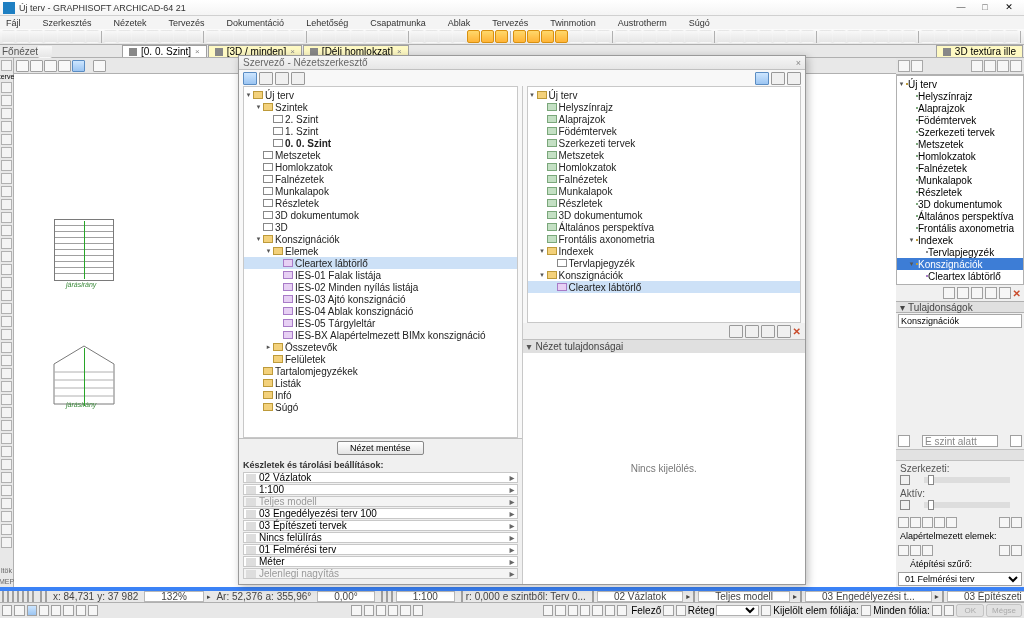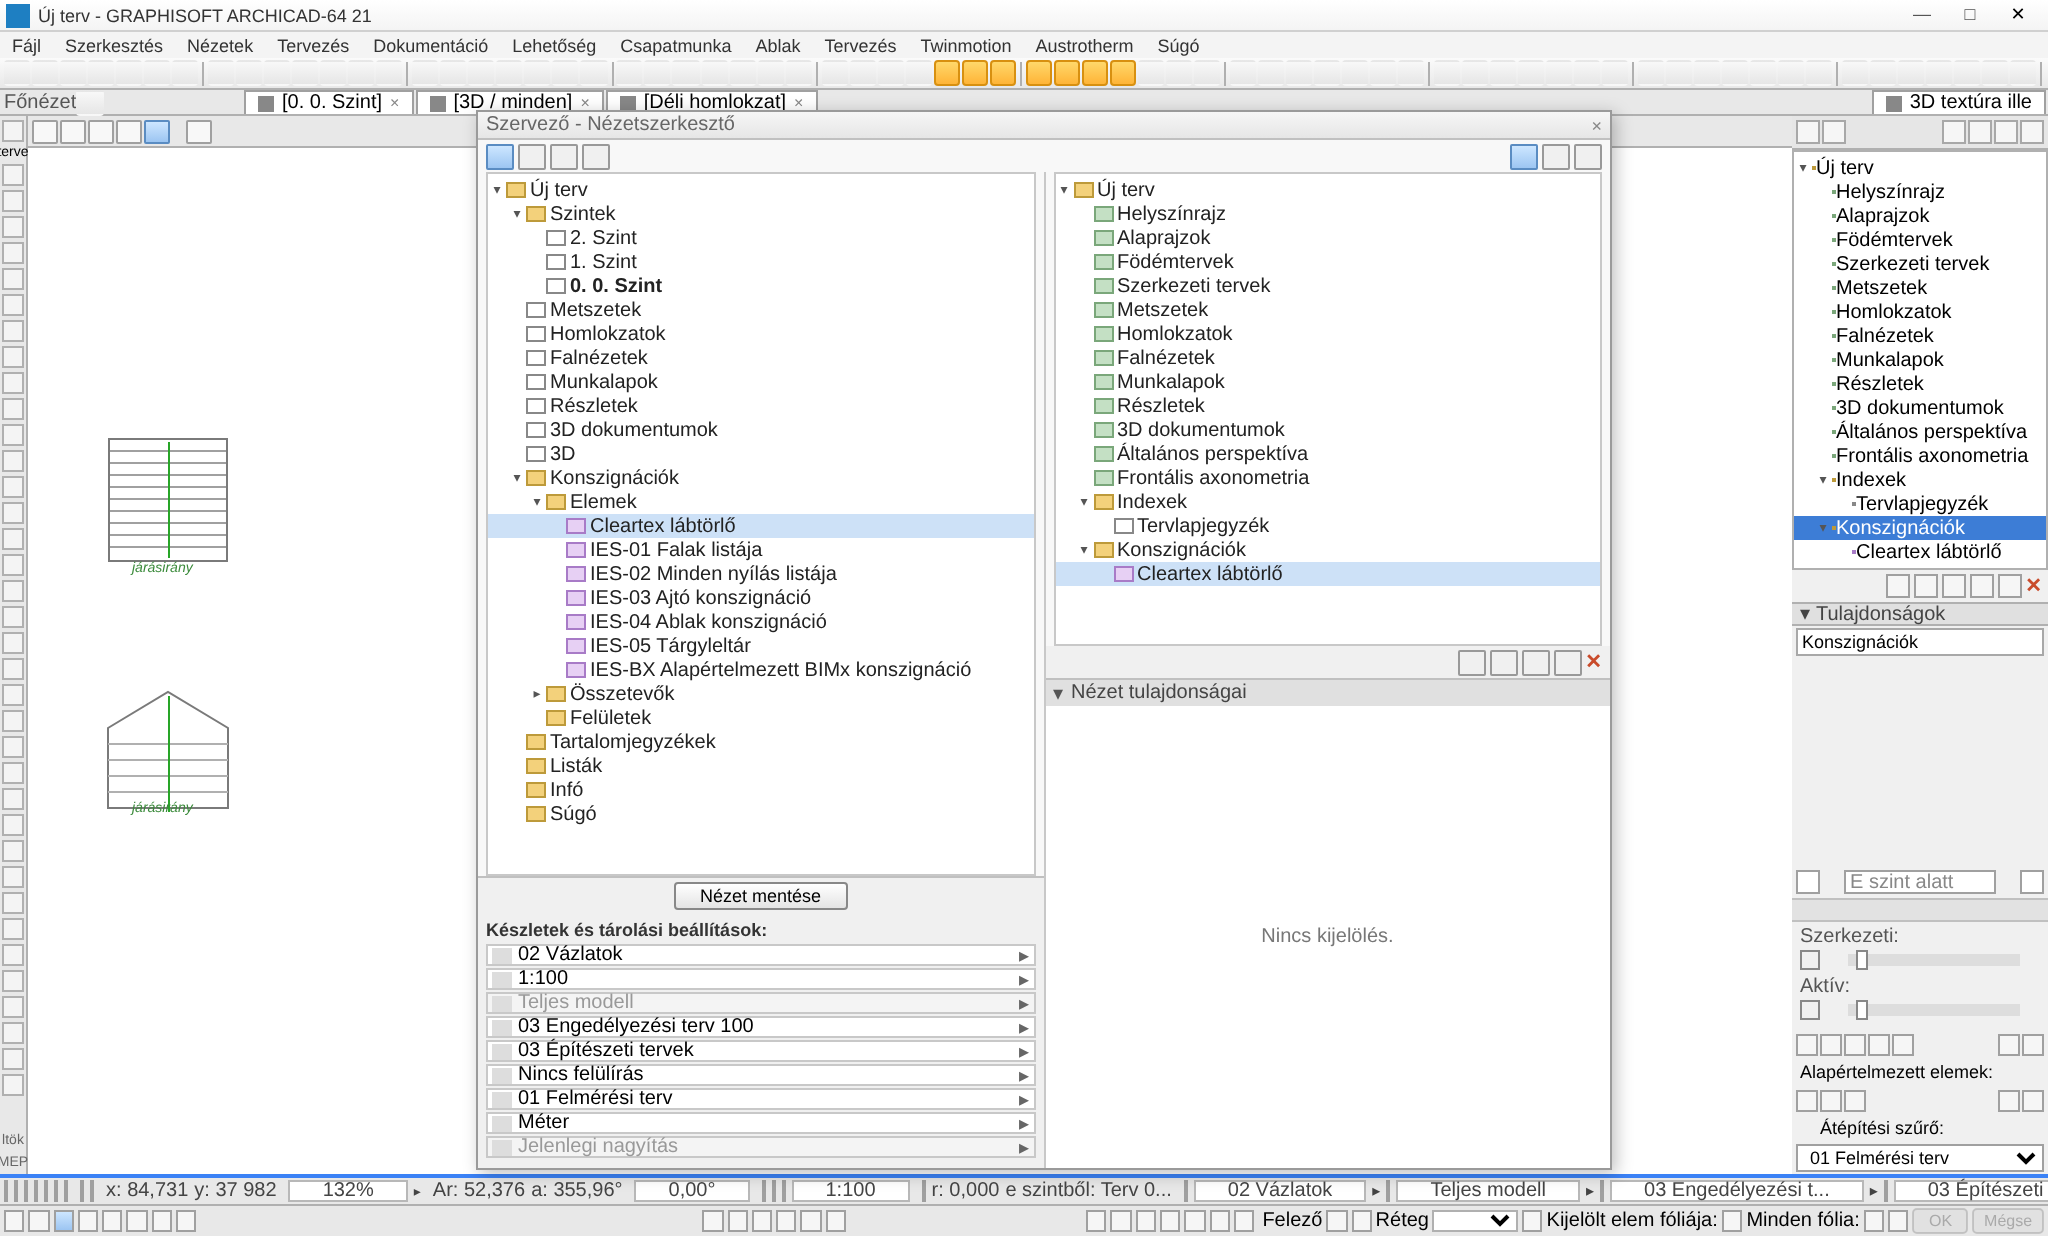--- a/index.html
+++ b/index.html
@@ -6,34 +6,34 @@
     html,body{width:1024px;height:618px;overflow:hidden;background:#f0f0f0;user-select:none;}
     
     
     .title-bar{height:16px;background:linear-gradient(to bottom,#fff,#f4f4f4);display:flex;align-items:center;padding:0 3px;border-bottom:1px solid #d0d0d0;}
     .title-bar .app-icon{width:12px;height:12px;background:#1e7fc2;margin-right:4px;}
     .title-bar .title-text{flex:1;font-size:9px;color:#333;}
     .title-bar .win-btn{width:24px;height:14px;text-align:center;color:#555;line-height:12px;font-size:9px;}
     .title-bar .close{color:#000;}
     
     
-    .menu-bar{height:13px;background:#f4f4f4;display:flex;align-items:center;padding-left:2px;gap:4px;}
+    .menu-bar{height:13px;background:#f4f4f4;display:flex;align-items:center;padding-left:2px;gap:14px;}
     .menu-bar span{padding:0 4px;font-size:9px;color:#333;}
     
     
     .main-toolbar{height:16px;background:linear-gradient(to bottom,#fbfbfb,#e8e8e8);border-bottom:1px solid #b0b0b0;display:flex;align-items:center;gap:1px;padding:0 2px;}
     .tb-btn{width:14px;height:13px;border:1px solid transparent;border-radius:2px;display:inline-block;position:relative;background:linear-gradient(to bottom,#f8f8f8,#e6e6e6);}
     .tb-btn.highlighted{background:linear-gradient(to bottom,#ffd86b,#ffb437);border-color:#d89010;}
     .tb-sep{width:1px;height:12px;background:#b0b0b0;margin:0 1px;}
     
     
     .doc-tabs{height:13px;background:#e8e8e8;display:flex;align-items:center;border-bottom:1px solid #b0b0b0;font-size:9px;}
     .doc-tabs .col-label{width:38px;padding-left:2px;color:#555;}
     .doc-tabs .tab{height:12px;background:#fff;border:1px solid #a0a0a0;border-bottom:none;padding:0 6px;display:flex;align-items:center;gap:4px;font-size:9px;margin-right:1px;}
-    .doc-tabs .tab.inactive{background:#ffffff;}
+    .doc-tabs .tab.inactive{background:#fef9c3;}
     .doc-tabs .close-x{font-size:8px;color:#888;}
     .doc-tabs .tab-icon{width:8px;height:8px;background:#888;}
     
     
     .content-area{display:flex;height:529px;}
     
     
     .tool-rail{width:14px;background:#e8e8e8;border-right:1px solid #b0b0b0;display:flex;flex-direction:column;align-items:center;gap:2px;padding-top:2px;}
     .tool-rail .rbtn{width:11px;height:11px;background:#f4f4f4;border:1px solid #b0b0b0;}
     .tool-rail .spacer{flex:1;}
@@ -114,21 +114,21 @@
     .rsb-slider-sec{padding:2px 4px;font-size:9px;color:#555;}
     .rsb-slider-sec .sl{height:6px;background:#ddd;position:relative;margin:3px 10px;}
     .rsb-slider-sec .sl .thumb{position:absolute;width:6px;height:10px;top:-2px;left:4px;background:#fff;border:1px solid #888;}
     .rsb-slider-sec .cb{width:10px;height:10px;border:1px solid #888;display:inline-block;vertical-align:middle;}
     .rsb-slider-sec .row{display:flex;align-items:center;gap:4px;margin-bottom:2px;}
     .rsb-mini-tool{height:14px;display:flex;align-items:center;gap:1px;padding:0 2px;}
     .rsb-mini-tool .m{width:11px;height:11px;background:#f6f6f6;border:1px solid #a0a0a0;}
     .rsb-select{width:calc(100% - 4px);margin:1px 2px;height:14px;font-size:9px;padding:0 2px;border:1px solid #a0a0a0;background:#fff;}
     
     
-    .status-bar1{height:15px;background:#e8e8e8;border-top:2px solid #3b82f6;display:flex;align-items:center;font-size:8px;color:#444;gap:3px;padding:0 2px;overflow:hidden;white-space:nowrap;}
+    .status-bar1{height:15px;background:#e8e8e8;border-top:4px solid #3b82f6;display:flex;align-items:center;font-size:8px;color:#444;gap:3px;padding:0 2px;overflow:hidden;white-space:nowrap;}
     .sb-btn{width:12px;height:11px;background:#f6f6f6;border:1px solid #a0a0a0;display:inline-block;}
     .sb-btn.active{background:linear-gradient(to bottom,#cde6ff,#9cc5f2);}
     .sb-sep{width:1px;height:10px;background:#b0b0b0;}
     .sb-field{border:1px solid #b8b8b8;background:#fff;height:11px;padding:0 16px;display:inline-flex;align-items:center;}
     .status-bar2{height:16px;background:#e8e8e8;border-top:1px solid #b0b0b0;display:flex;align-items:center;font-size:8px;gap:2px;padding:0 2px;overflow:hidden;white-space:nowrap;}
     .sb-sel{height:11px;font-size:8px;border:1px solid #b0b0b0;background:#fff;padding:0 2px;}
     
   </style>
 </head>
 <body>

